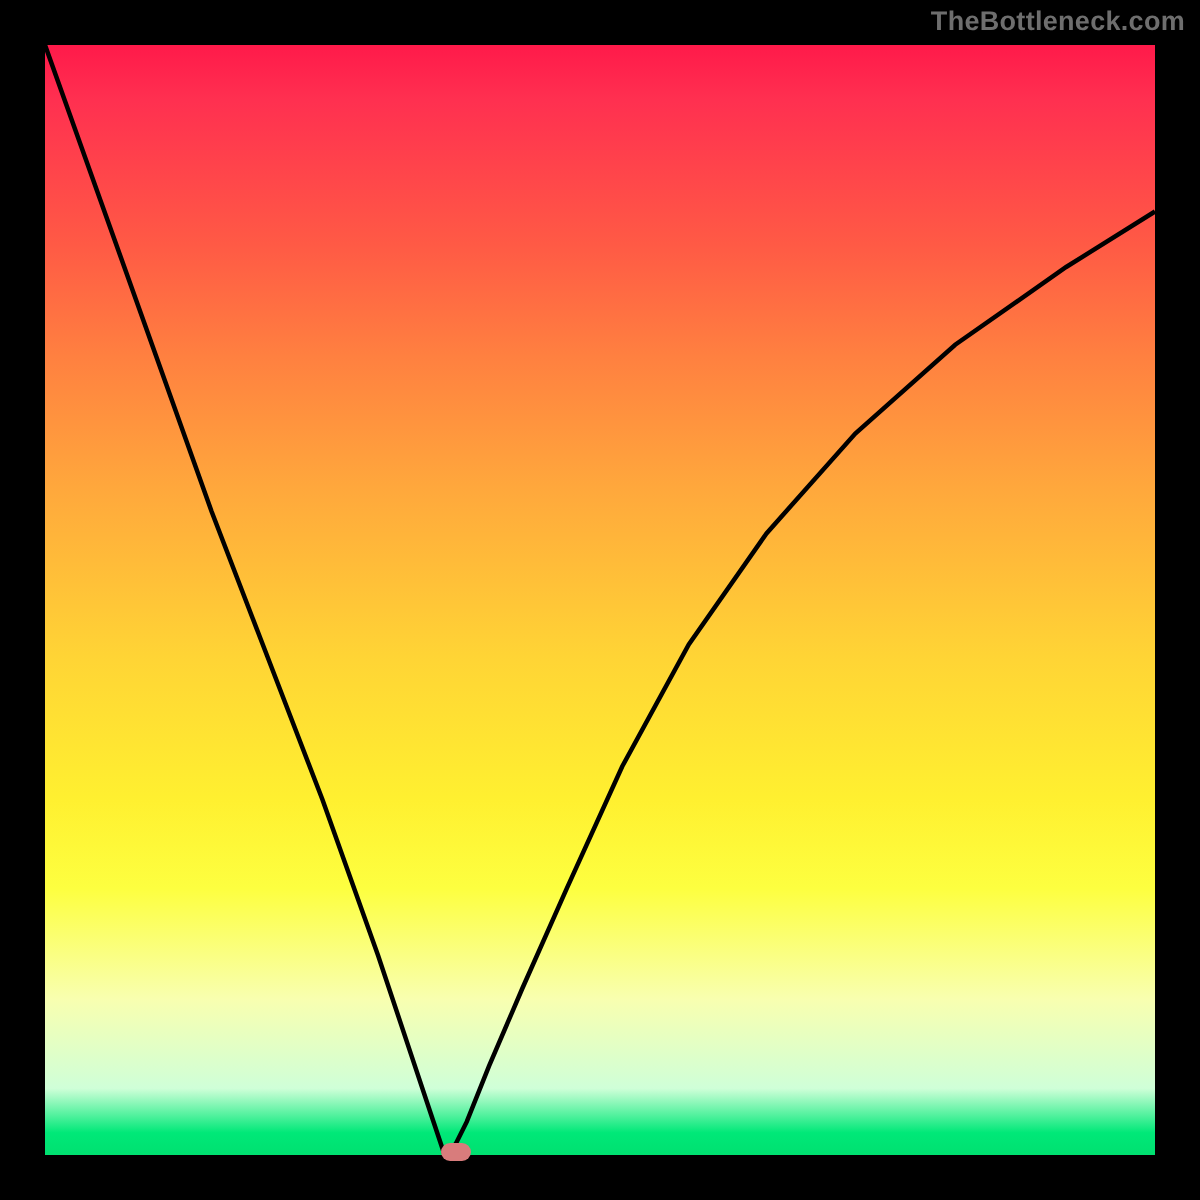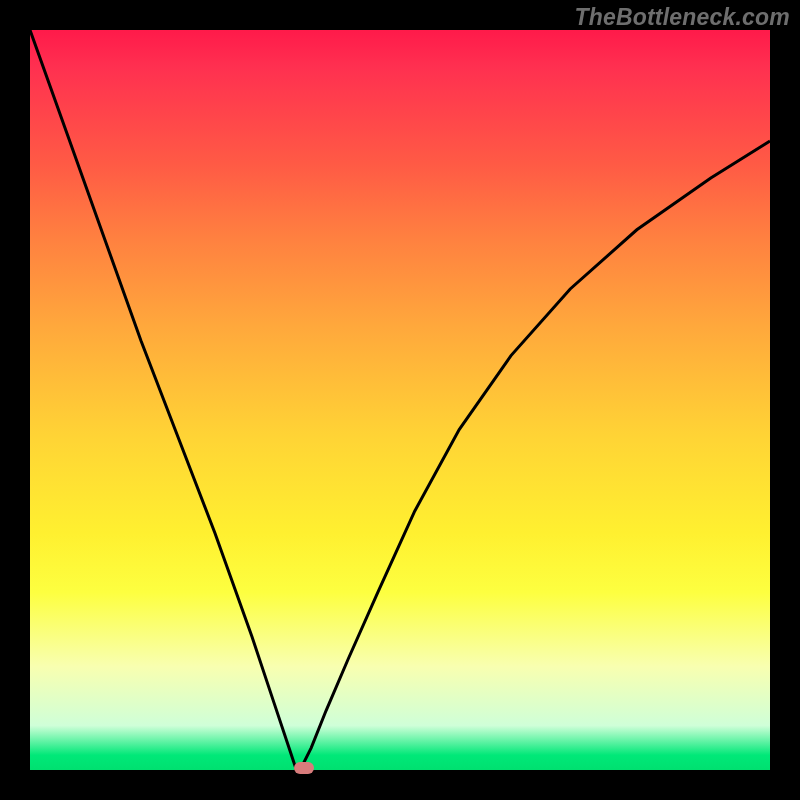--- a/index.html
+++ b/index.html
@@ -27,25 +27,24 @@
       #fdff40 76%,
       #f8ffb0 86%,
       #cfffd8 94%,
       #00e878 98%,
       #00e070 100%);
   }
   .watermark {
     position: absolute;
     top: 4px;
     right: 10px;
-    font-size: 23px;
+    font-size: 18px;
     font-weight: bold;
     color: #6e6e6e;
     letter-spacing: 0.2px;
-    font-style: italic;
   }
   svg.curve {
     position: absolute;
     left: 0;
     top: 0;
     width: 740px;
     height: 740px;
   }
   .marker {
     position: absolute;

